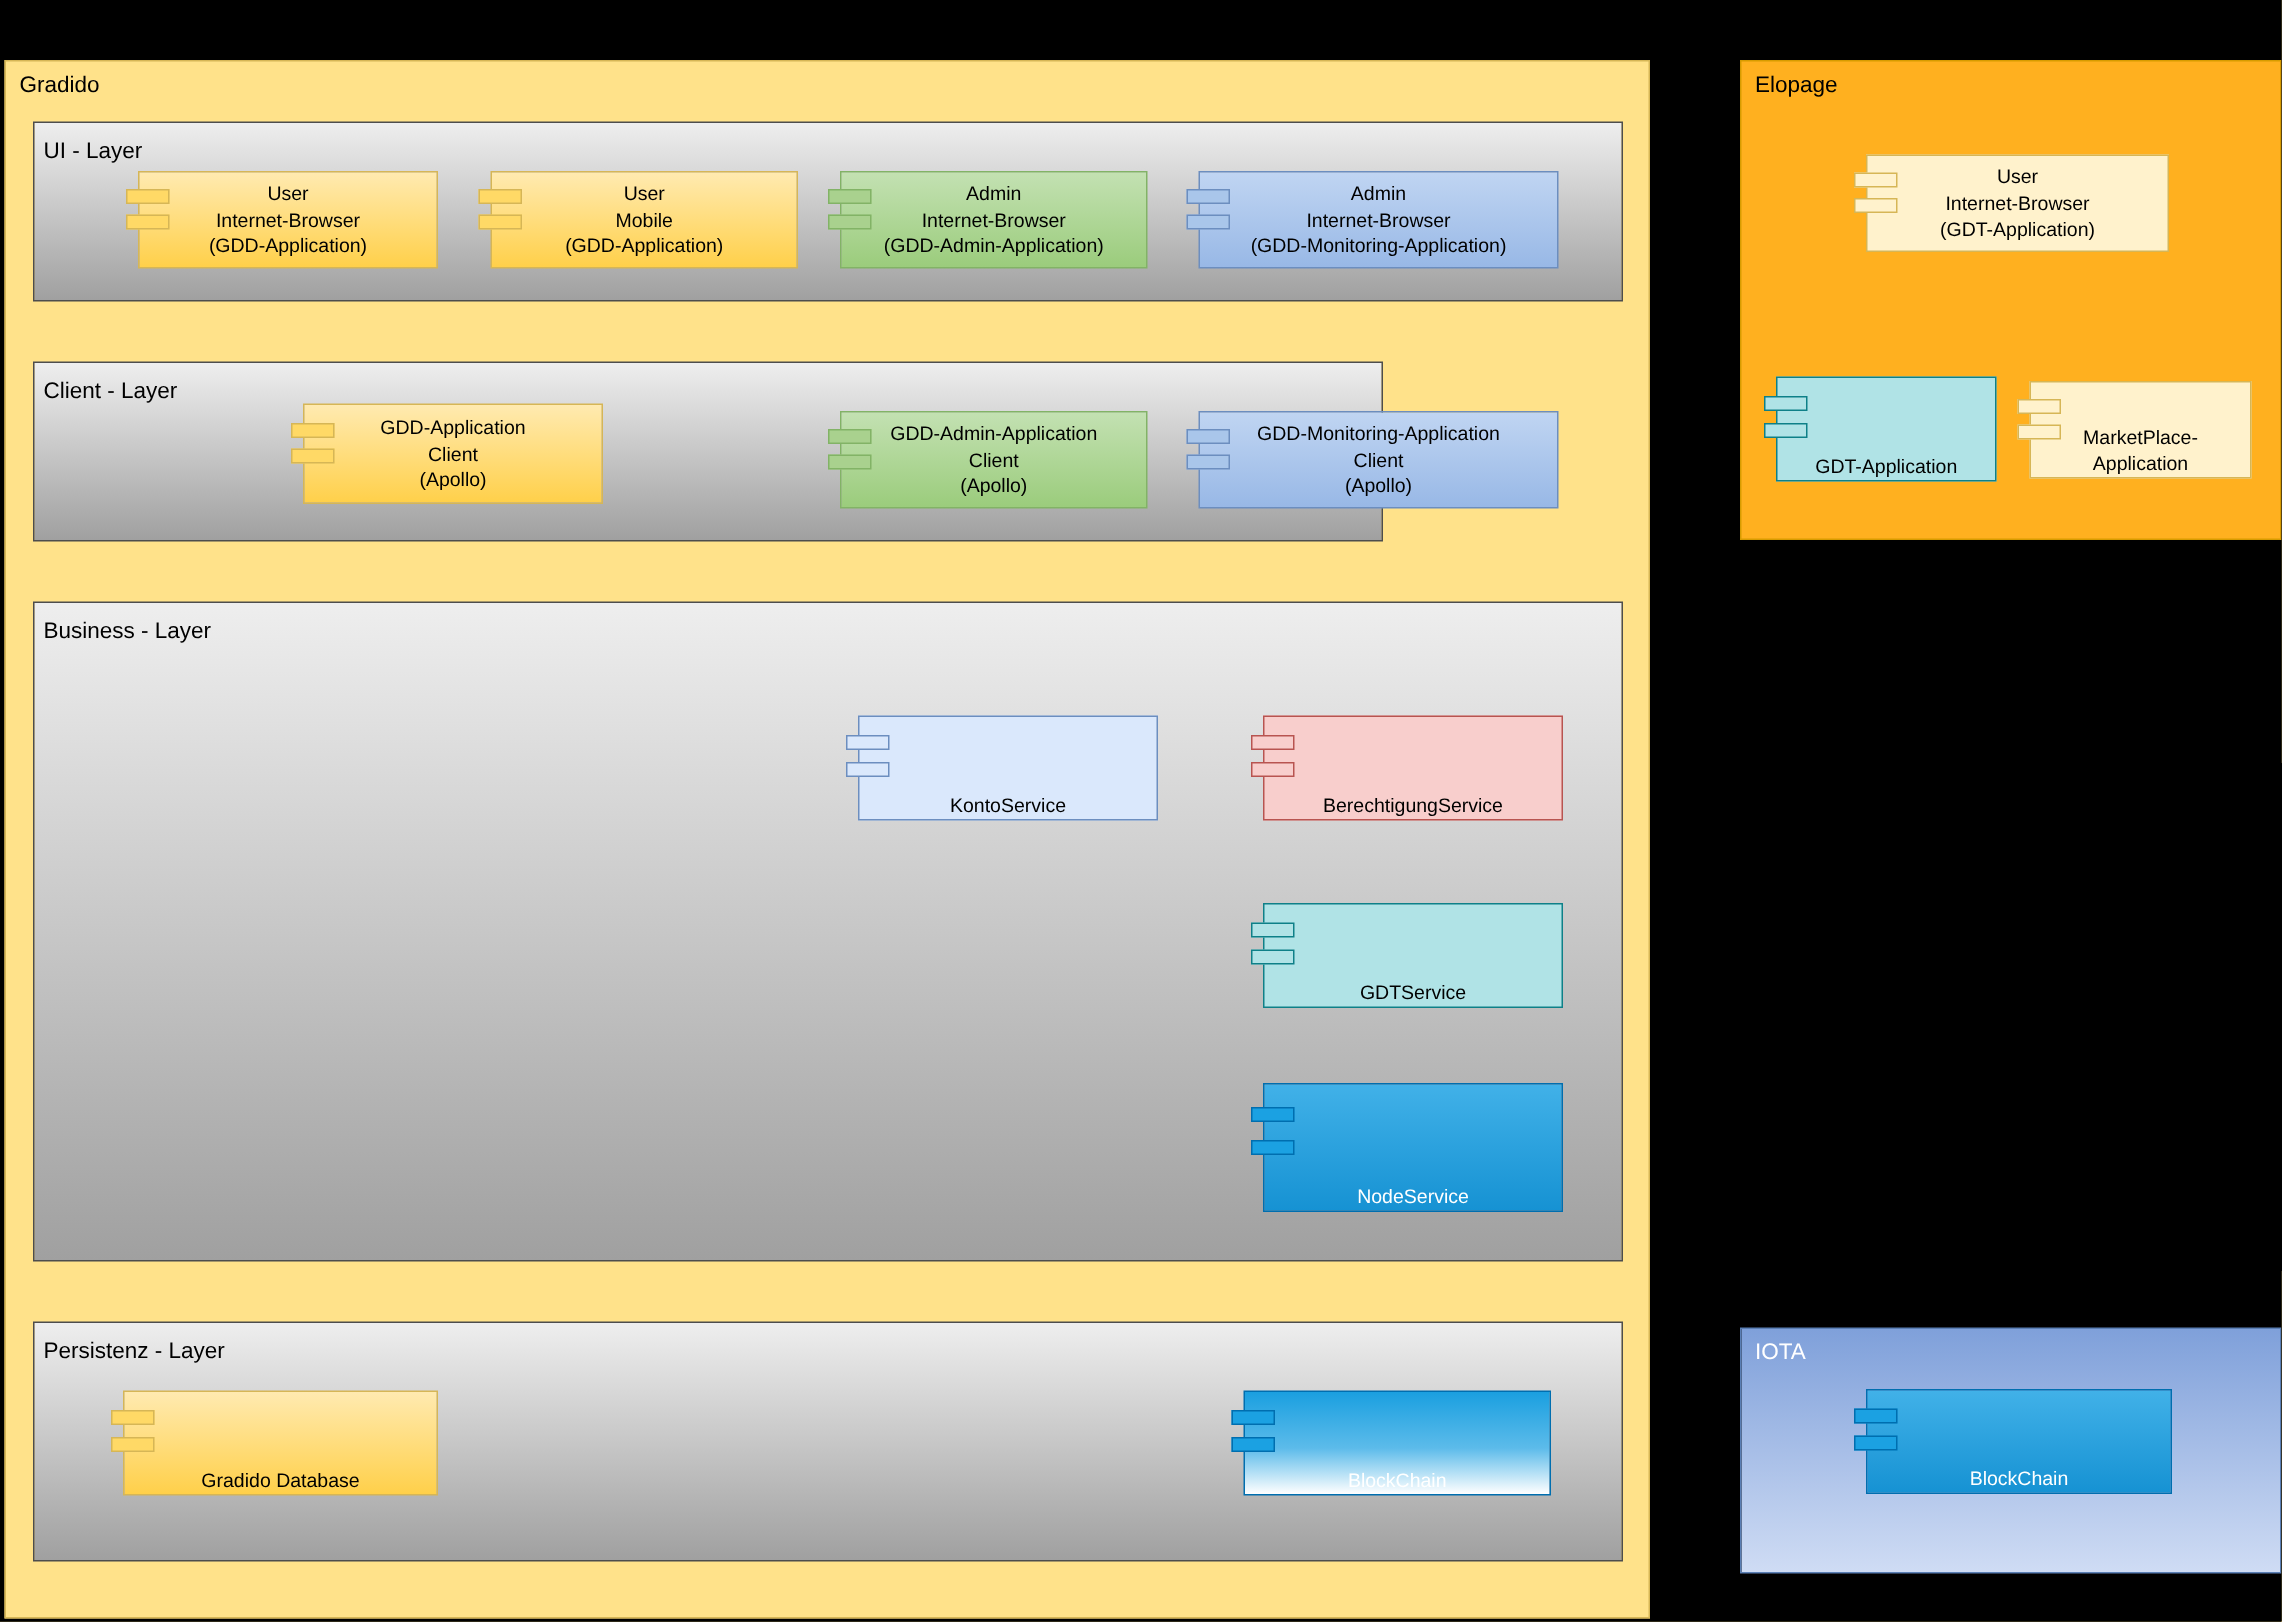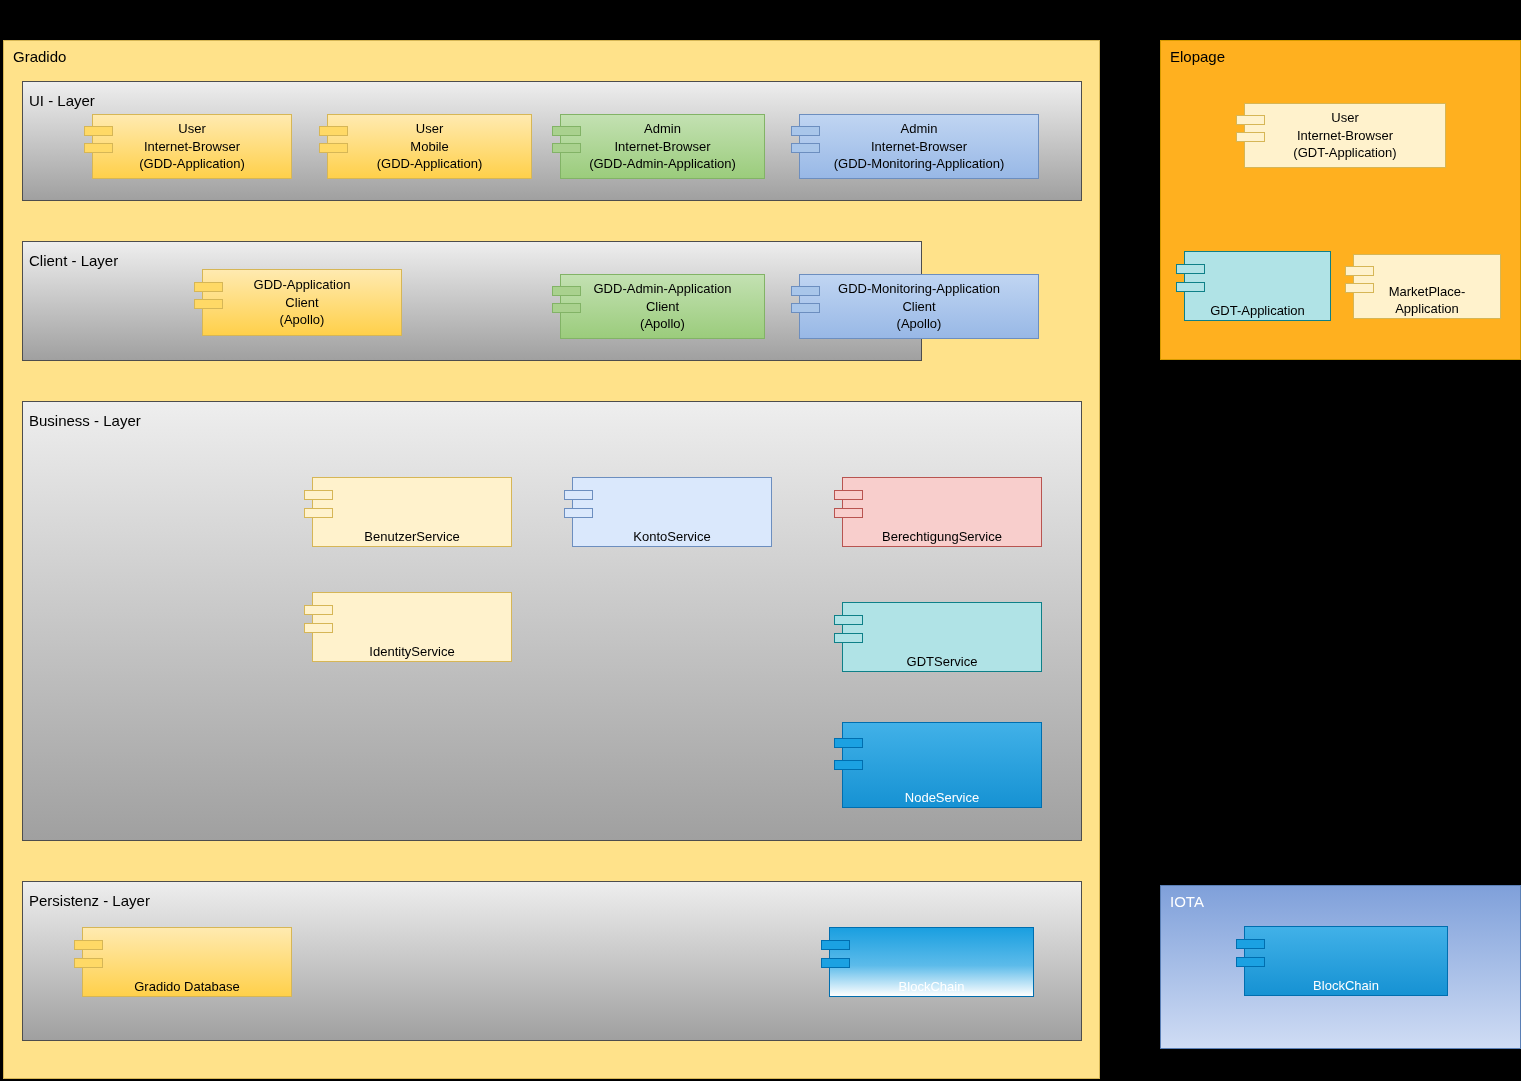--- a/index.html
+++ b/index.html
@@ -121,43 +121,33 @@
         <span class="comp-label">GDD-Monitoring-Application
 Client
 (Apollo)</span>
       </div>
     </div>
 
     <div class="layer layer-business">
       <div class="layer-label">Business - Layer</div>
 
 
-      <div class="component c-lightyellow v-top" style="left:289px;top:75px;width:200px;height:70px;">
-        <span class="tab tab1"></span>
-        <span class="tab tab2"></span>
-        <span class="comp-label">BenutzerService</span>
-      </div>
 
       <div class="component c-lightblue v-top" style="left:549px;top:75px;width:200px;height:70px;">
         <span class="tab tab1"></span>
         <span class="tab tab2"></span>
         <span class="comp-label">KontoService</span>
       </div>
 
       <div class="component c-pink v-top" style="left:819px;top:75px;width:200px;height:70px;">
         <span class="tab tab1"></span>
         <span class="tab tab2"></span>
         <span class="comp-label">BerechtigungService</span>
       </div>
 
-      <div class="component c-lightyellow v-top" style="left:289px;top:190px;width:200px;height:70px;">
-        <span class="tab tab1"></span>
-        <span class="tab tab2"></span>
-        <span class="comp-label">IdentityService</span>
-      </div>
 
       <div class="component c-teal v-top" style="left:819px;top:200px;width:200px;height:70px;">
         <span class="tab tab1"></span>
         <span class="tab tab2"></span>
         <span class="comp-label">GDTService</span>
       </div>
 
       <div class="component c-brightblue v-top" style="left:819px;top:320px;width:200px;height:86px;">
         <span class="tab tab1"></span>
         <span class="tab tab2"></span>

